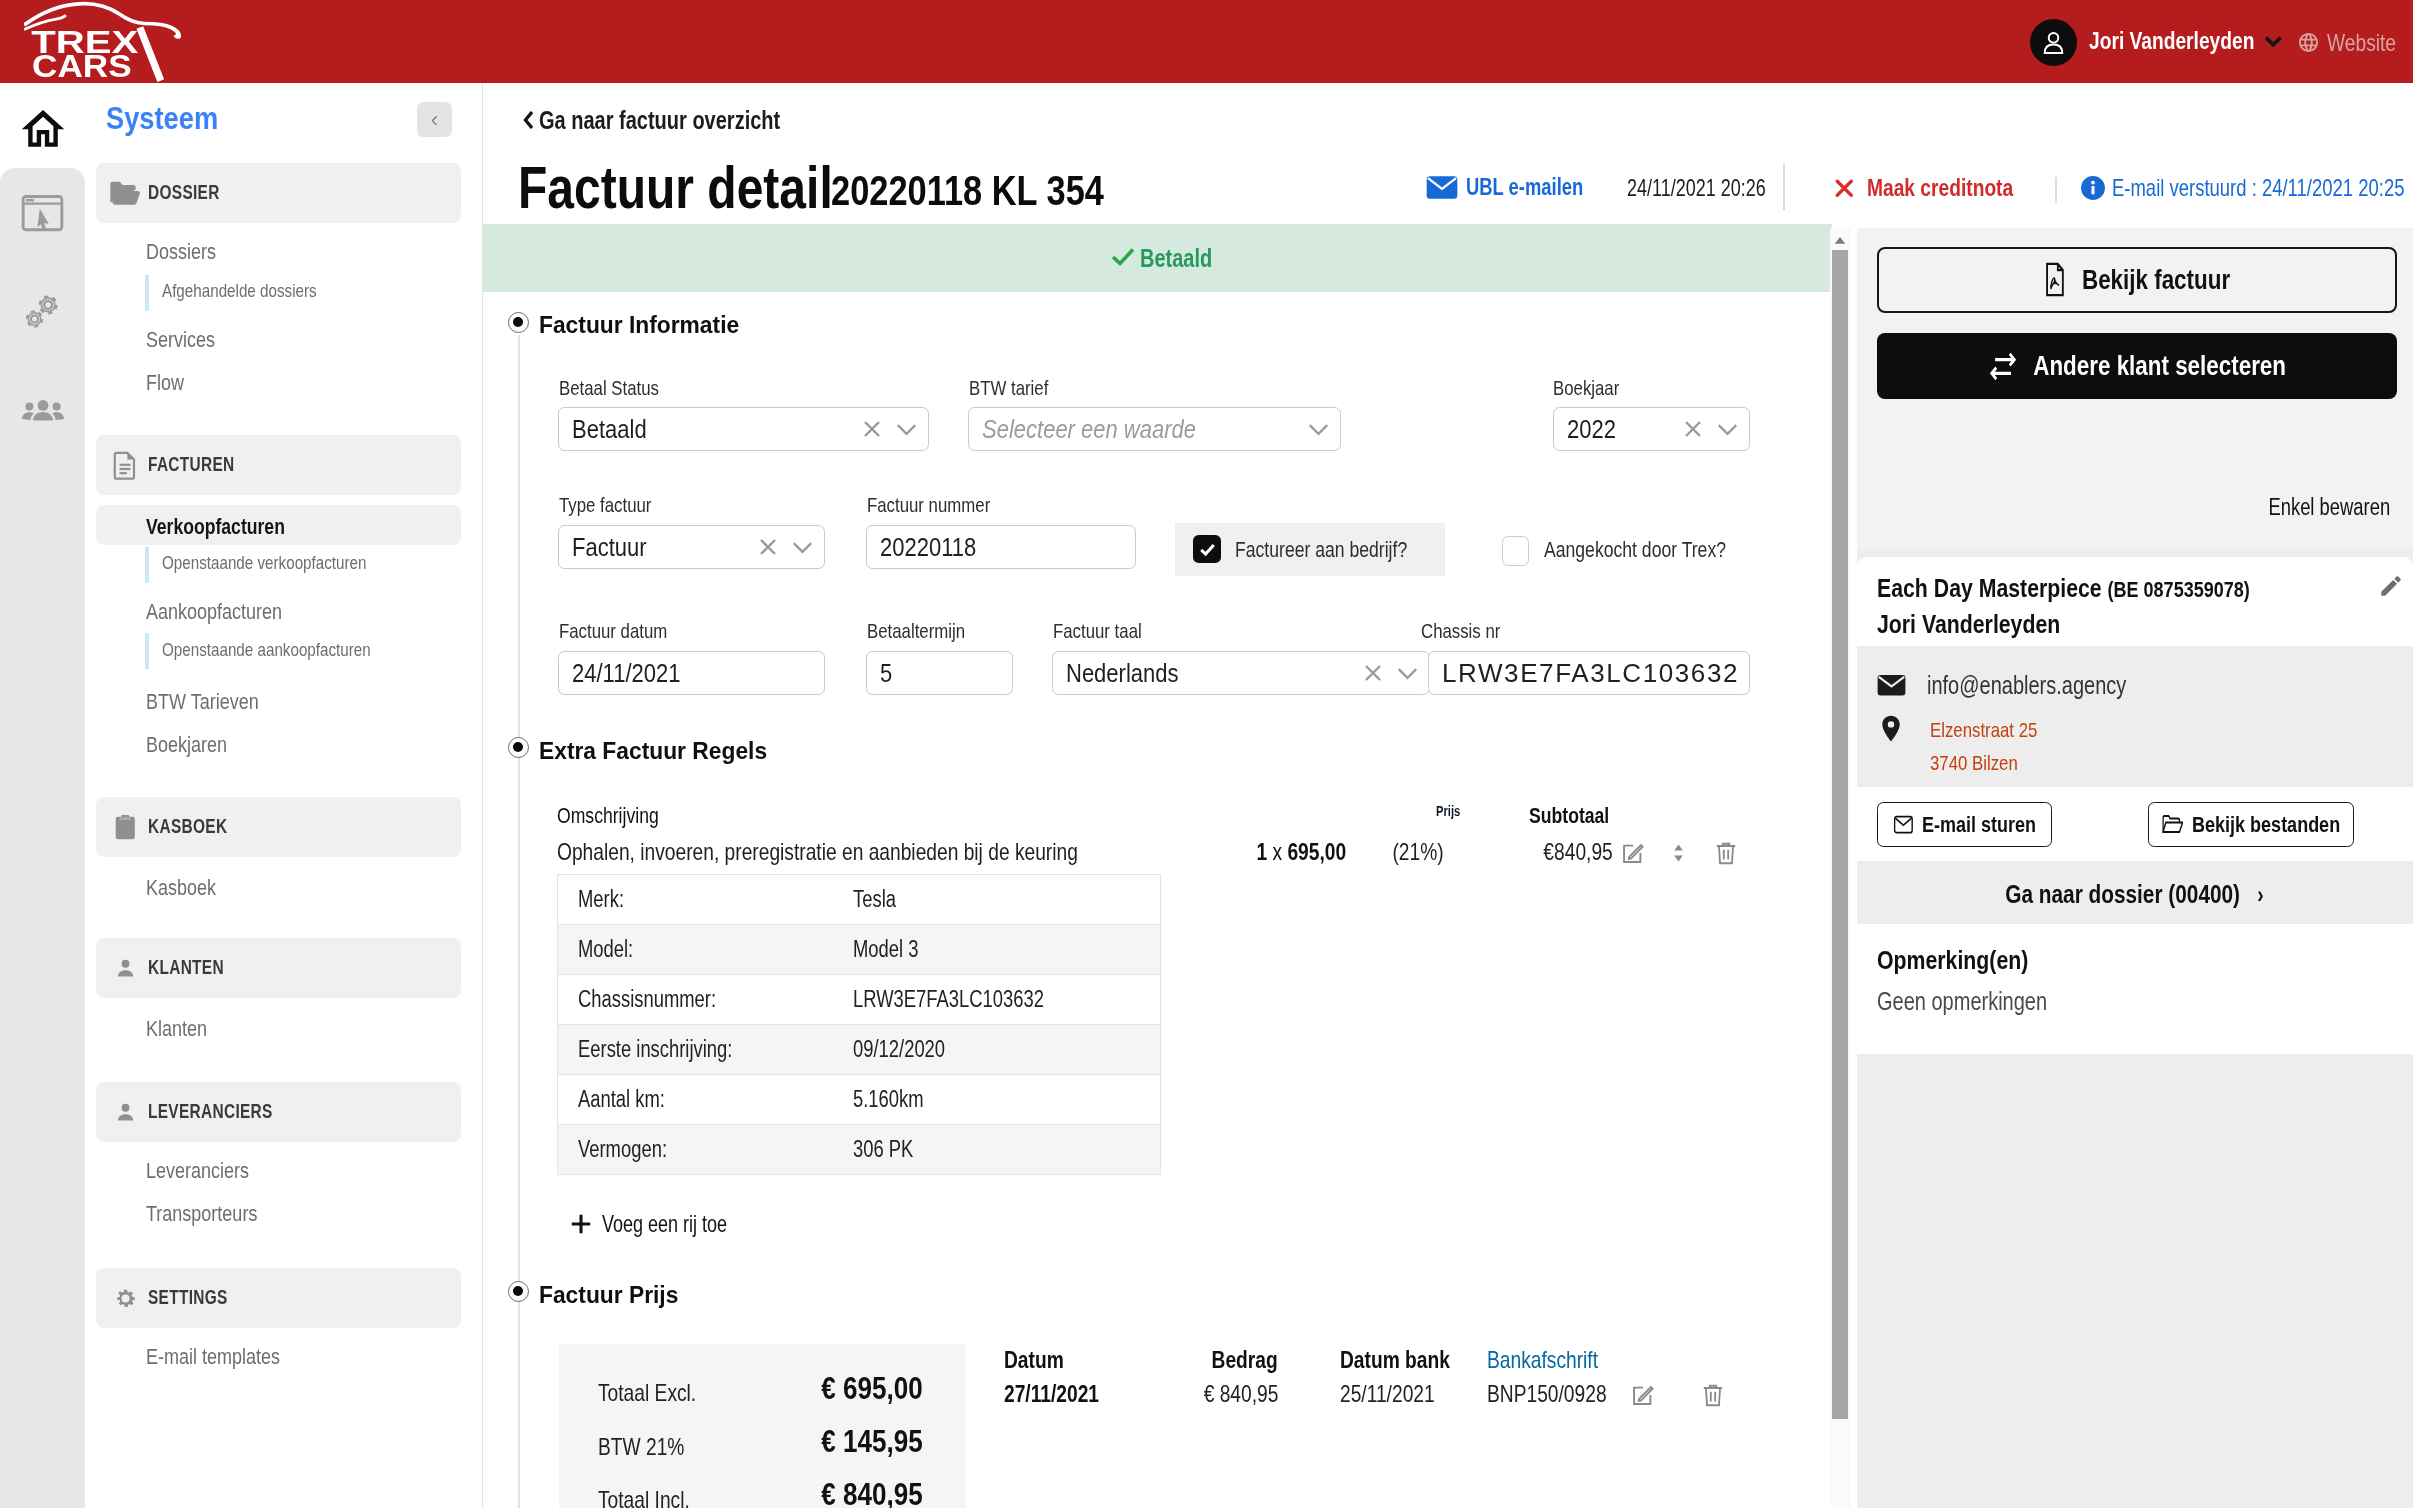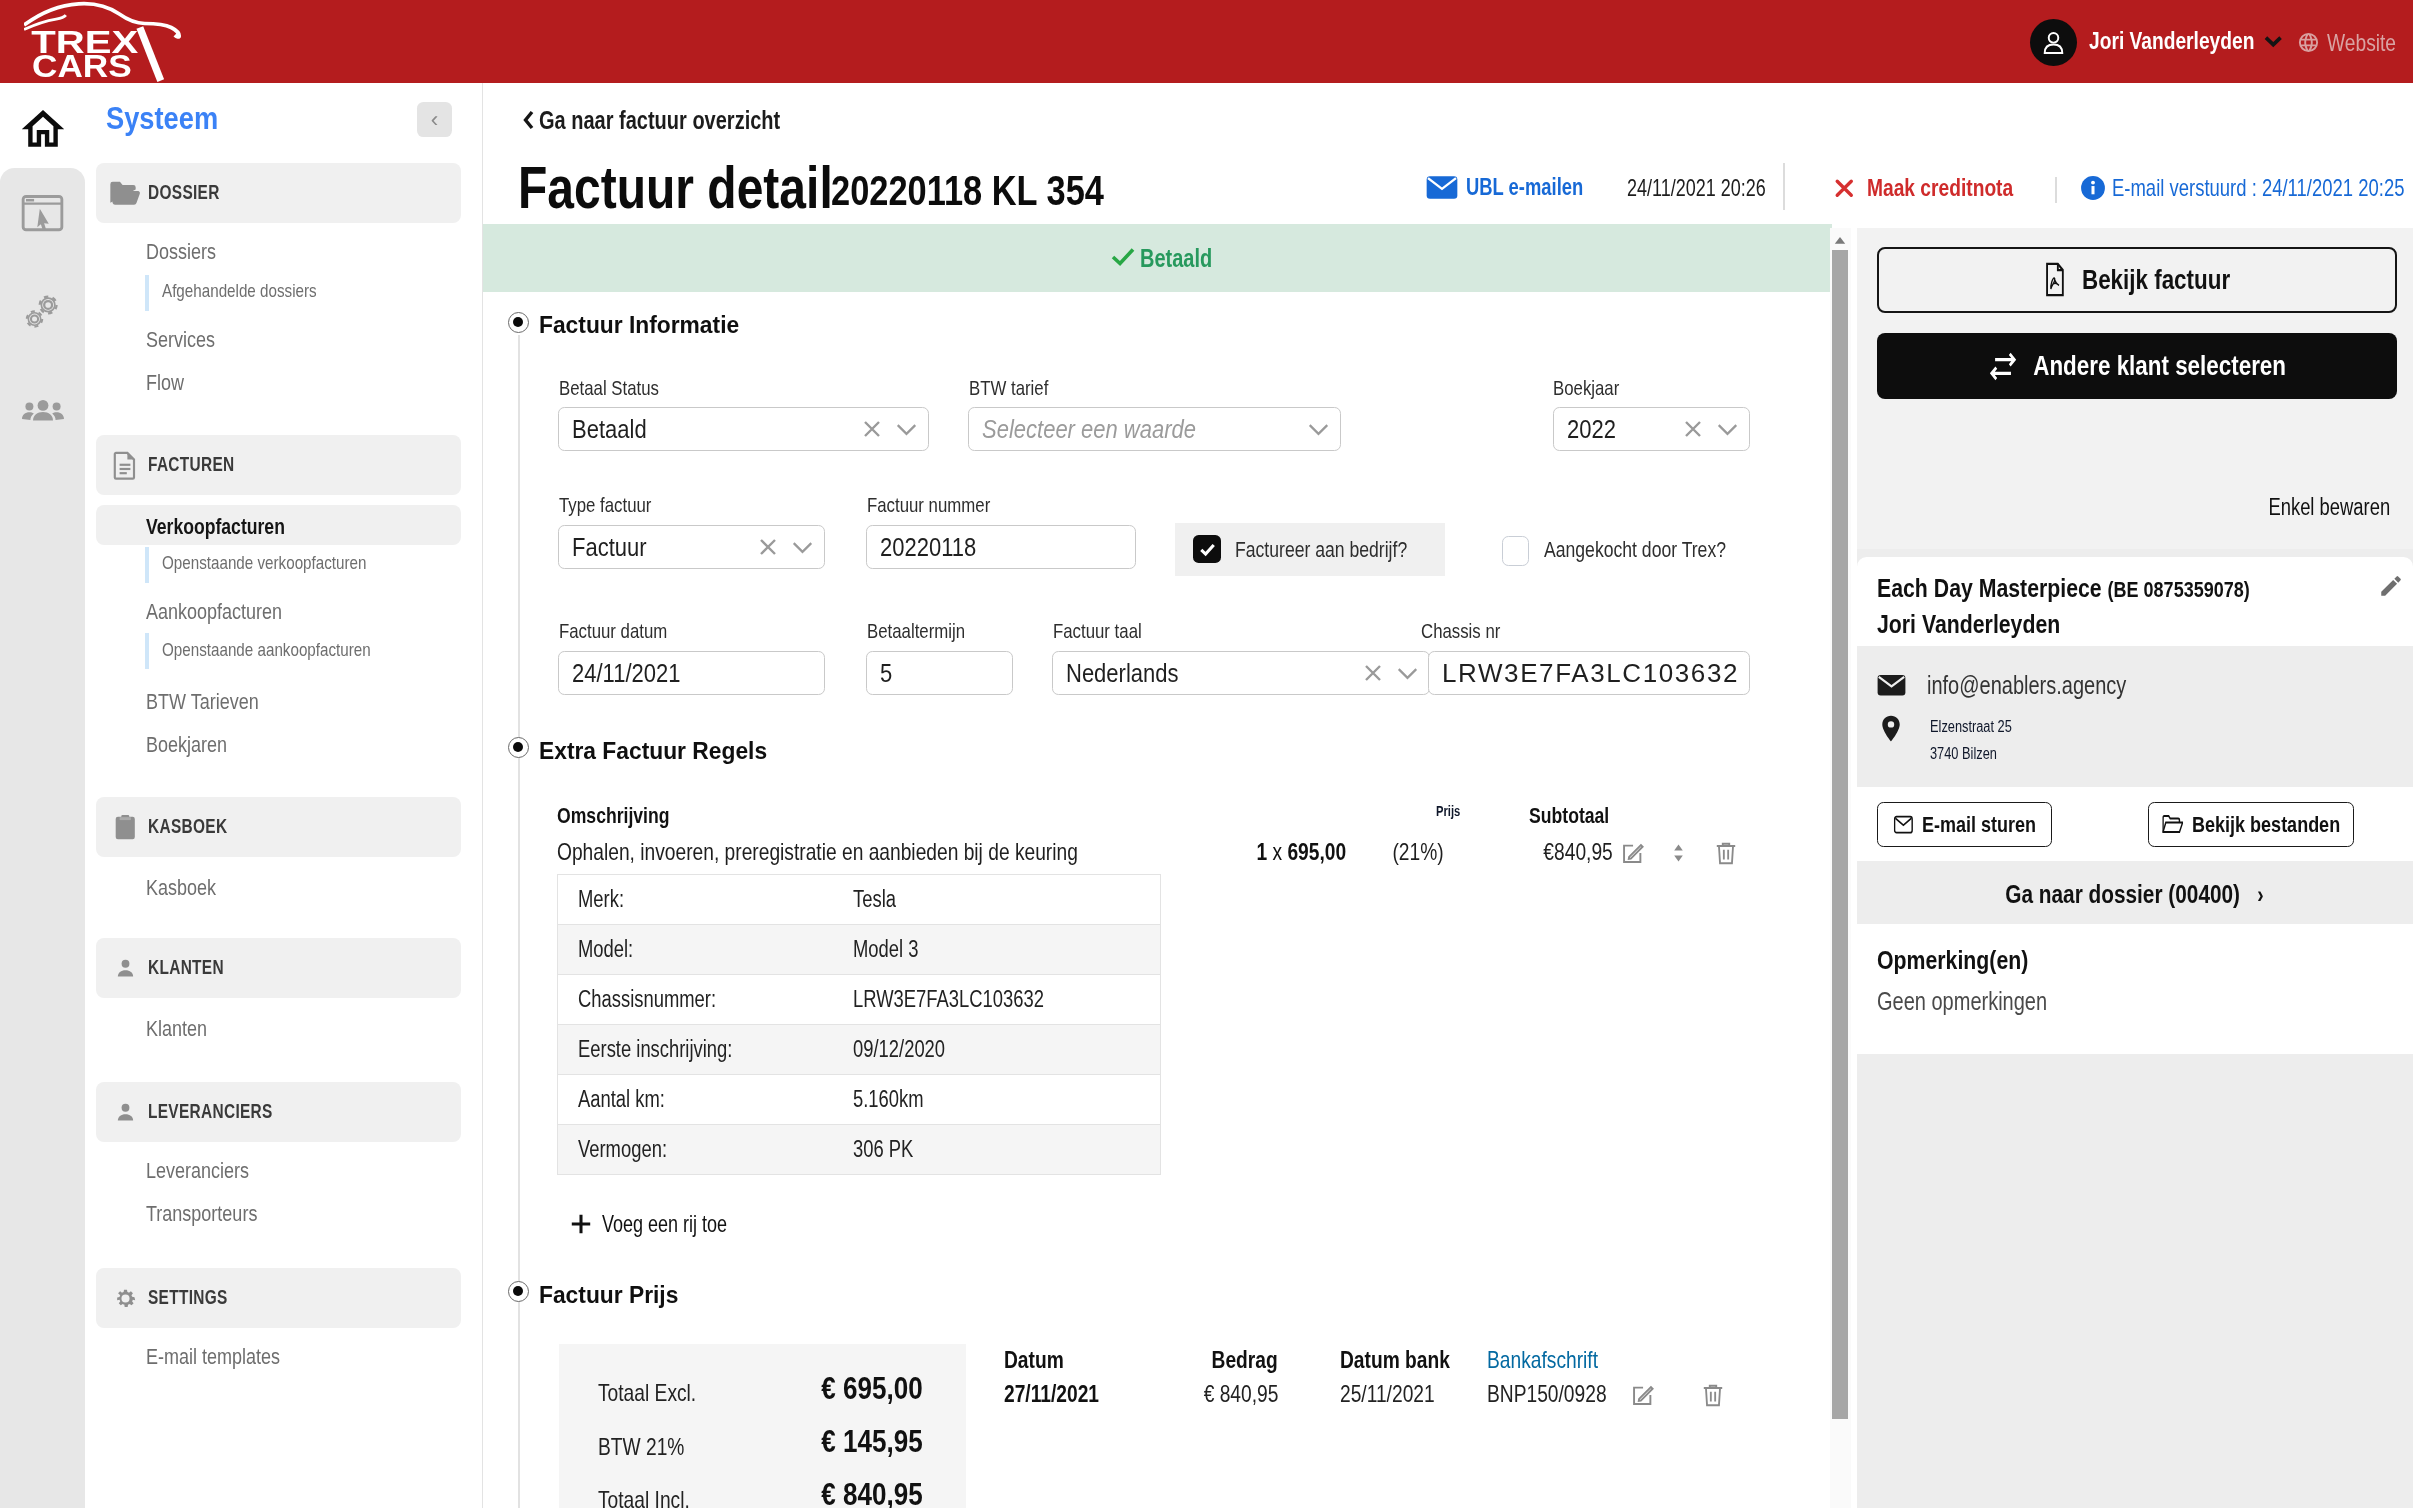--- a/index.html
+++ b/index.html
@@ -348,21 +348,21 @@
     </div>
 
   <div class="flabel" style="left:938px; top:391px;"><span class="tx">Chassis nr</span></div>
   <div class="finput" style="left:945px; top:423px; width:322px;">
       <span class="tx" style="font-size:26px; letter-spacing:1.6px; transform:scaleX(1);">LRW3E7FA3LC103632</span>
     </div>
 
   <div class="bullet" style="top:509px;"></div>
   <div class="sechead" style="top:509px;"><span class="tx">Extra Factuur Regels</span></div>
 
-  <div class="abs" style="left:74px; top:575px; font-size:22px; font-weight:bold; color:#111;"><span class="tx">Omschrijving</span></div>
+  <div class="abs" style="left:74px; top:575px; font-size:22px; font-weight:normal; color:#111;"><span class="tx">Omschrijving</span></div>
   <div class="abs" style="left:891px; top:575px; width:89px; text-align:right; font-size:14px; font-weight:bold; color:#0f172a;"><span class="txc">Prijs</span></div>
   <div class="abs" style="left:1030px; top:575px; width:113px; text-align:center; font-size:22px; font-weight:bold; color:#111;"><span class="txc">Subtotaal</span></div>
 
   <div class="abs" style="left:74px; top:610px; font-size:24px; color:#1f1f1f;"><span class="tx">Ophalen, invoeren, preregistratie en aanbieden bij de keuring</span></div>
   <div class="abs" style="left:692px; top:610px; width:171px; text-align:right; font-size:24px; color:#111;"><span class="txr"><b>1</b> x <b>695,00</b></span></div>
   <div class="abs" style="left:891px; top:610px; width:89px; text-align:center; font-size:24px; color:#1f1f1f;"><span class="txc">(21%)</span></div>
   <div class="abs" style="left:1017px; top:610px; width:113px; text-align:right; font-size:24px; color:#1f1f1f;"><span class="txr">€840,95</span></div>
   <div class="abs" style="left:1136px; top:612px;"><svg width="27" height="27" viewBox="0 0 24 24" fill="none" stroke="#8a8a8a" stroke-width="1.7">
         <path d="M12.5 5 H4.5 V19.5 H19 V11.5"></path>
         <path d="M9 15 L19.5 4.5 L21 6 L10.5 16.5 L8.7 16.8 Z"></path>
@@ -486,21 +486,21 @@
         <rect x="0.5" y="0.5" width="23" height="17" rx="2.5" fill="#1c1c1c"></rect>
         <path d="M1.5 2 L12 10 L22.5 2" stroke="#efefef" stroke-width="1.8" fill="none"></path>
       </svg>
     <span class="tx" style="margin-left:21px;">info@enablers.agency</span>
   </div>
   <div class="abs" style="left:23px; top:486px;">
     <svg width="22" height="29" viewBox="0 0 24 30">
         <path d="M12 1 C 6.5 1 2.5 5 2.5 10.5 C 2.5 17.5 12 29 12 29 C 12 29 21.5 17.5 21.5 10.5 C 21.5 5 17.5 1 12 1 Z M12 14 a3.5 3.5 0 110-7 3.5 3.5 0 010 7z" fill="#1c1c1c"></path>
       </svg>
   </div>
-  <div class="abs" style="left:73px; top:485px; font-size:16px; color:#0f172a; line-height:27px;"><span class="tx" style="transform-origin:0 0;">Elzenstraat 25<br>3740 Bilzen</span></div>
+  <div class="abs" style="left:73px; top:485px; font-size:21px; color:#c2410c; line-height:33px;"><span class="tx" style="transform-origin:0 0;">Elzenstraat 25<br>3740 Bilzen</span></div>
 
   <div class="rsec" style="top:559px; height:74px;">
     <div class="smallbtn" style="left:20px; top:15.3px; width:175px;">
       <span class="in">
       <svg width="24" height="19.3" viewBox="0 0 24 18">
             <rect x="1" y="1" width="22" height="16" rx="2.5" fill="none" stroke="#111" stroke-width="1.8"></rect>
             <path d="M2 2.5 L12 9.5 L22 2.5" stroke="#111" stroke-width="1.8" fill="none"></path>
           </svg>
       <span>E-mail sturen</span>
       </span>

